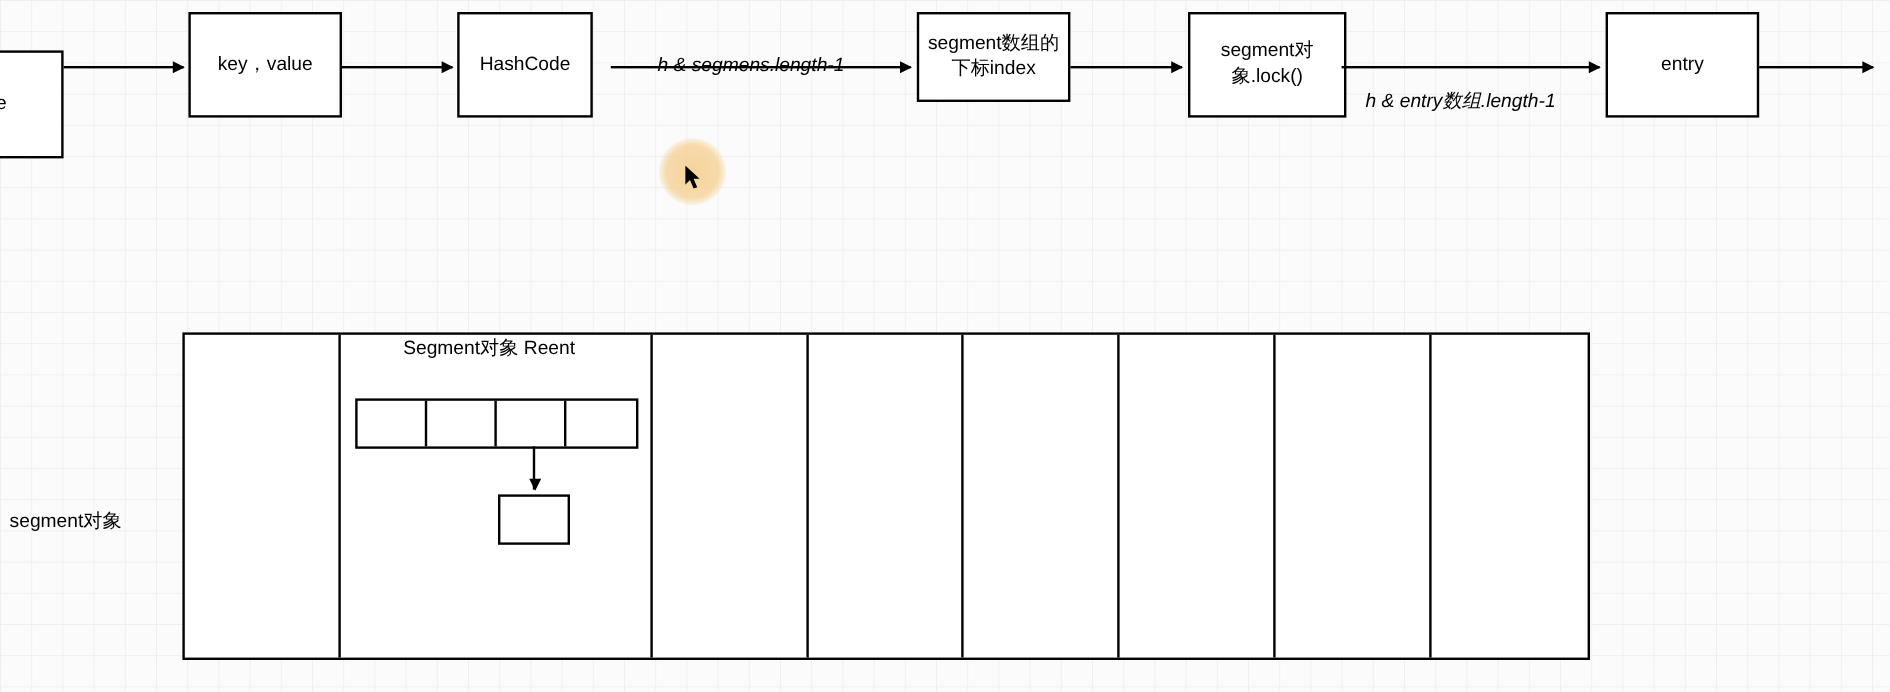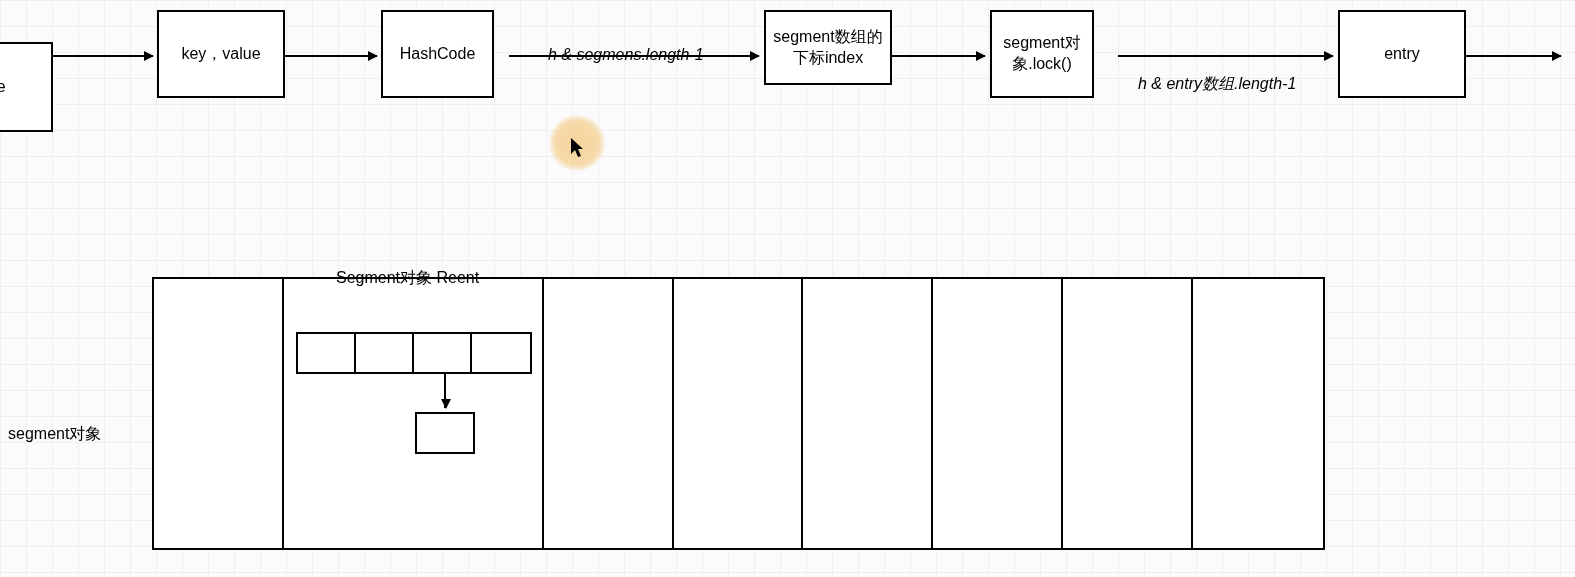--- a/index.html
+++ b/index.html
@@ -155,21 +155,21 @@
 
 <div class="arrow-line" style="left:509px; top:55px; width:250px;"></div>
 <div class="arrow-label" style="left:548px; top:46px;">h &amp; segmens.length-1</div>
 
 <div class="node-box" style="left:764px; top:10px; width:128px; height:75px;">
   <span>segment数组的下标index</span>
 </div>
 
 <div class="arrow-line" style="left:892px; top:55px; width:93px;"></div>
 
-<div class="node-box" style="left:990px; top:10px; width:104px; height:88px;">
+<div class="node-box" style="left:990px; top:10px; width:132px; height:88px;">
   <span>segment对象.lock()</span>
 </div>
 
 <div class="arrow-line" style="left:1118px; top:55px; width:215px;"></div>
 <div class="arrow-label" style="left:1138px; top:46px;margin-top:28px;">h &amp; entry数组.length-1</div>
 
 <div class="node-box" style="left:1338px; top:10px; width:128px; height:88px;">
   <span>entry</span>
 </div>
 
@@ -188,21 +188,21 @@
   <div class="segment-cell" style="width:130px;"></div>
   <div class="segment-cell" style="width:260px;"></div>
   <div class="segment-cell" style="width:130px;"></div>
   <div class="segment-cell" style="width:130px;"></div>
   <div class="segment-cell" style="width:130px;"></div>
   <div class="segment-cell" style="width:130px;"></div>
   <div class="segment-cell" style="width:130px;"></div>
   <div class="segment-cell" style="width:130px;"></div>
 </div>
 
-<div class="inner-label" style="left:336px; top:268px;">Segment对象 Reent</div>
+<div class="inner-label" style="left:336px; top:280px;">Segment对象 Reent</div>
 
 <div class="entry-array" style="left:296px; top:332px;">
   <div class="entry-cell"></div>
   <div class="entry-cell"></div>
   <div class="entry-cell"></div>
   <div class="entry-cell"></div>
 </div>
 
 <div class="v-arrow-line" style="left:444px; top:372px; height:36px;"></div>
 

